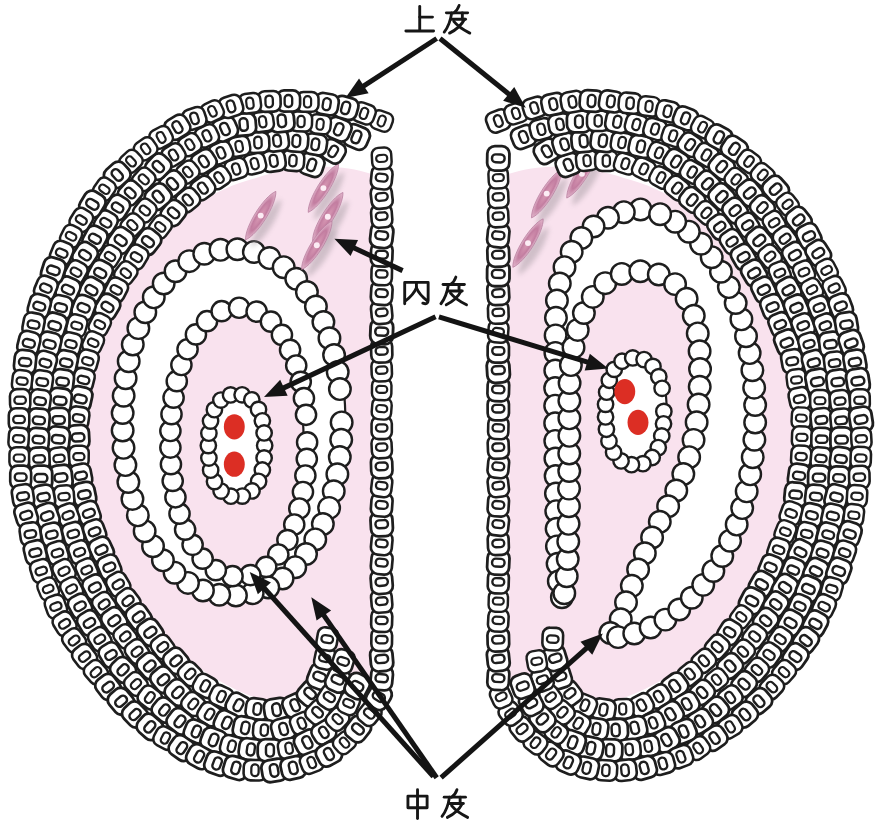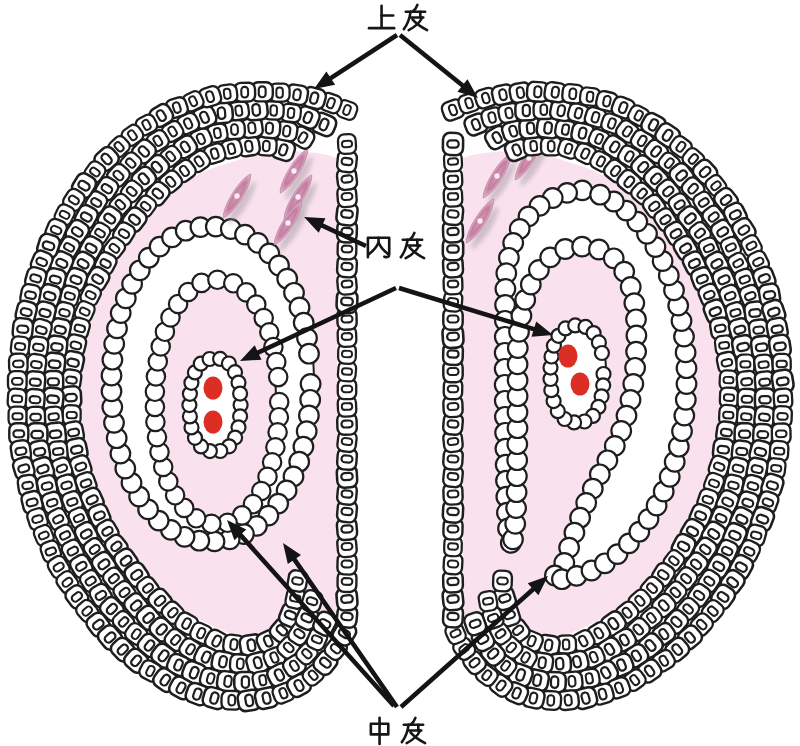--- a/index.html
+++ b/index.html
@@ -2332,21 +2332,21 @@
           <path d="M20,10 L20,16"></path>
         <path d="M10,10 C9,17 7,23 3,28"></path>
           <path d="M10,16 L23,16"></path>
         <path d="M22,16 C19,22 14,26 8,29"></path>
           <path d="M12,18 C16,23 21,26 27,29"></path>
       </g>
     </svg>
     <span class="label-text">上皮</span>
   </div>
 
-  <div class="label" style="left:363px;top:230px;">
+  <div class="label" style="left:363px;top:249px;">
     <svg class="glyphs" width="66" height="31" viewBox="0 0 68 32">
       <g>
         <path d="M5,28 L5,8 L27,8 L27,25 C27,28 25,28.5 22,27.5"></path>
         <path d="M16,8 L16,13"></path>
           <path d="M16,13 C14,18 10,22 6,25"></path>
           <path d="M16,13 C18,18 22,22 26,25"></path>
       </g>
       <g transform="translate(36,0)">
         <path d="M17,3 C16,6 15,8 12,10"></path>
           <path d="M5,10 L25,10"></path>

